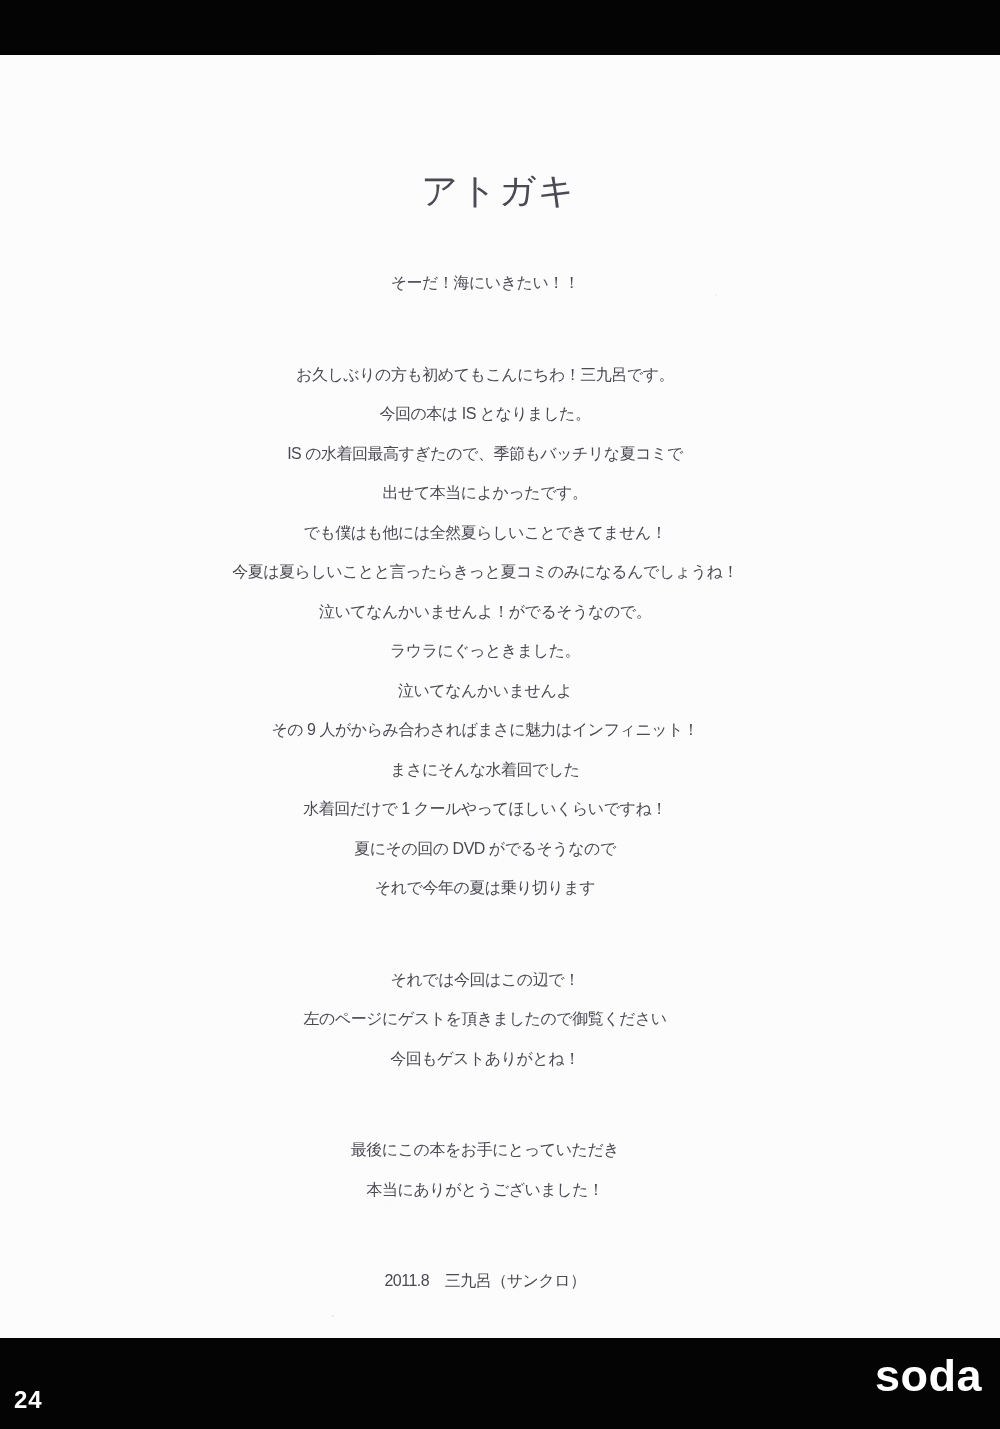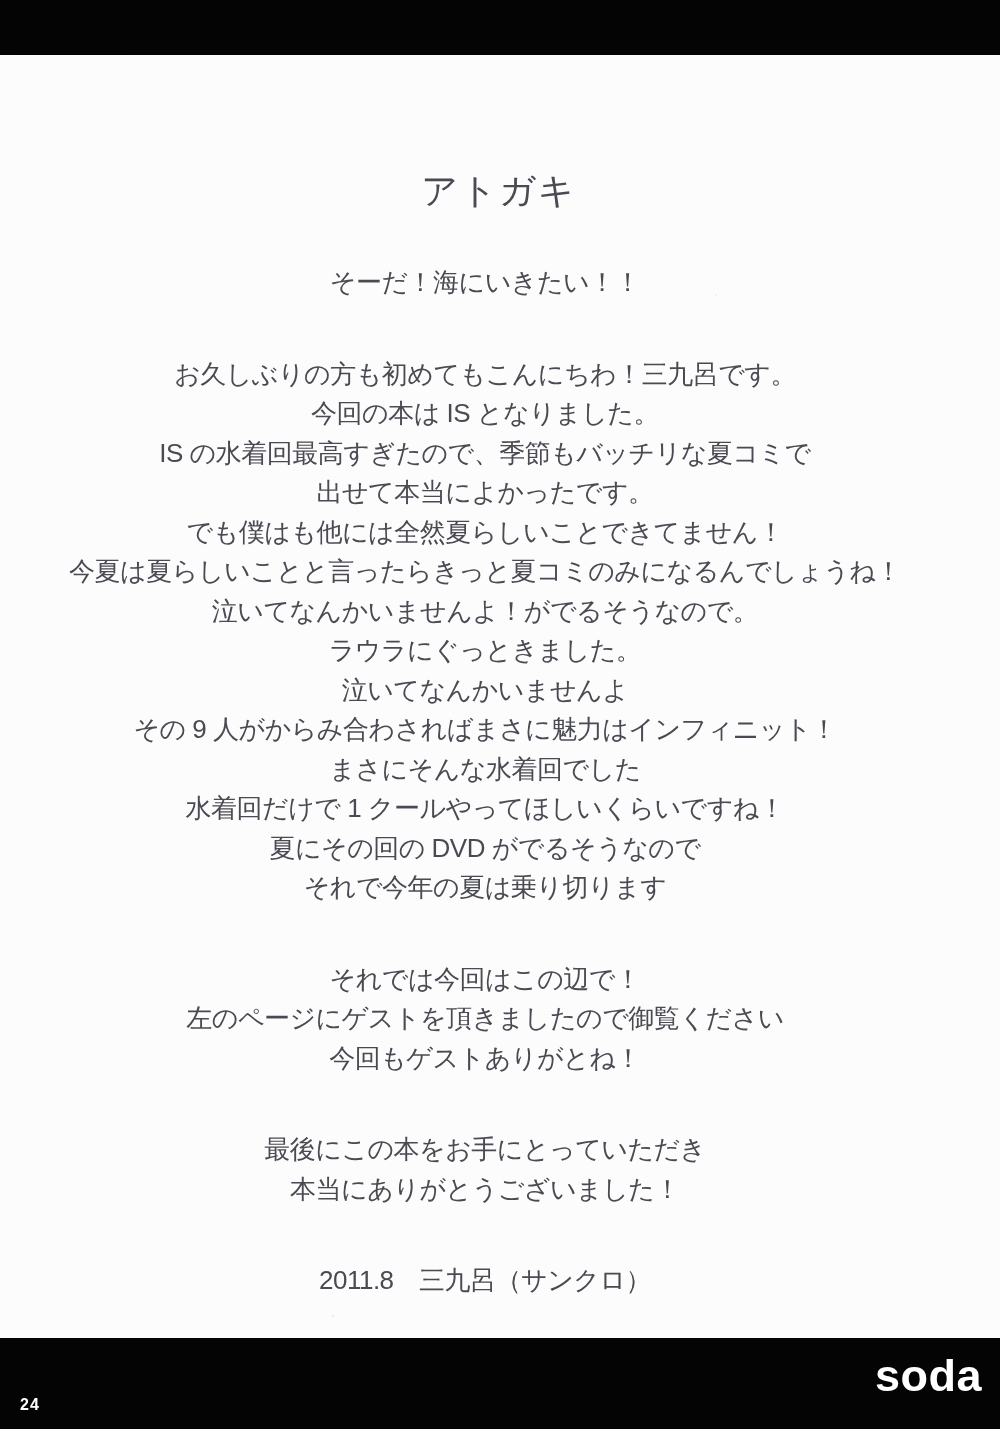--- a/index.html
+++ b/index.html
@@ -45,32 +45,32 @@
     letter-spacing: 2px;
     font-weight: 400;
     color: var(--ink, #4a4b52);
     margin-left: 14px;
   }
   .text-block {
     position: absolute;
     left: 0; top: 263px;
     width: 970px;
     text-align: center;
-    font-size: 26px;
+    font-size: 16px;
     line-height: 39.5px;
     letter-spacing: -0.5px;
     font-weight: 400;
     color: var(--ink, #4a4b52);
   }
   .para + .para, .signature { margin-top: 52px; }
   .page-num {
     position: absolute;
-    left: 20px; bottom: 15px;
+    left: 14px; bottom: 15px;
     color: var(--footer_ink, #ffffff);
-    font-size: 16px;
+    font-size: 24px;
     font-weight: bold;
     letter-spacing: 1px;
   }
   .logo {
     position: absolute;
     right: 18px; bottom: 27px;
     color: var(--footer_ink, #ffffff);
     font-size: 45px;
     font-weight: bold;
     letter-spacing: 0.5px;

